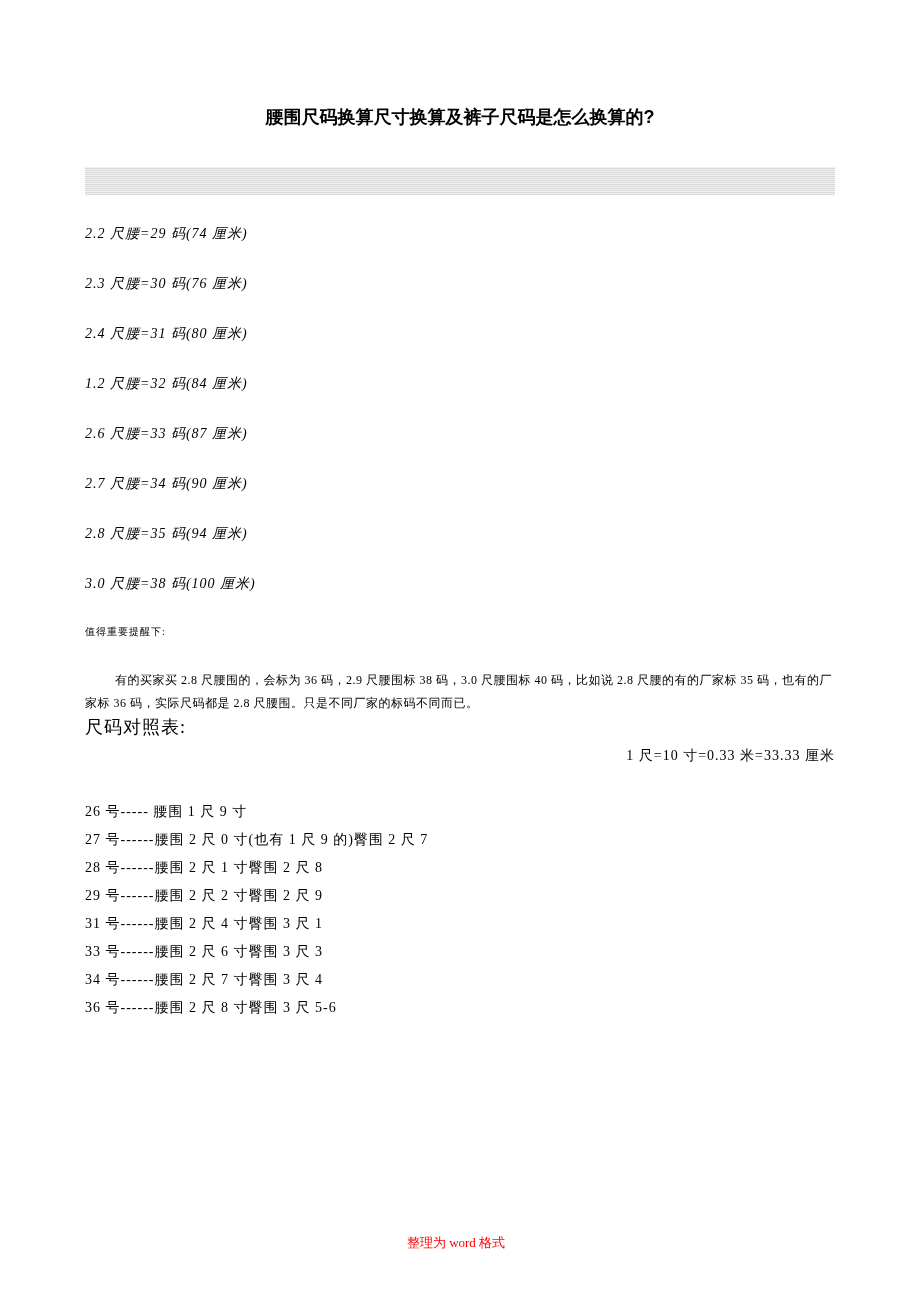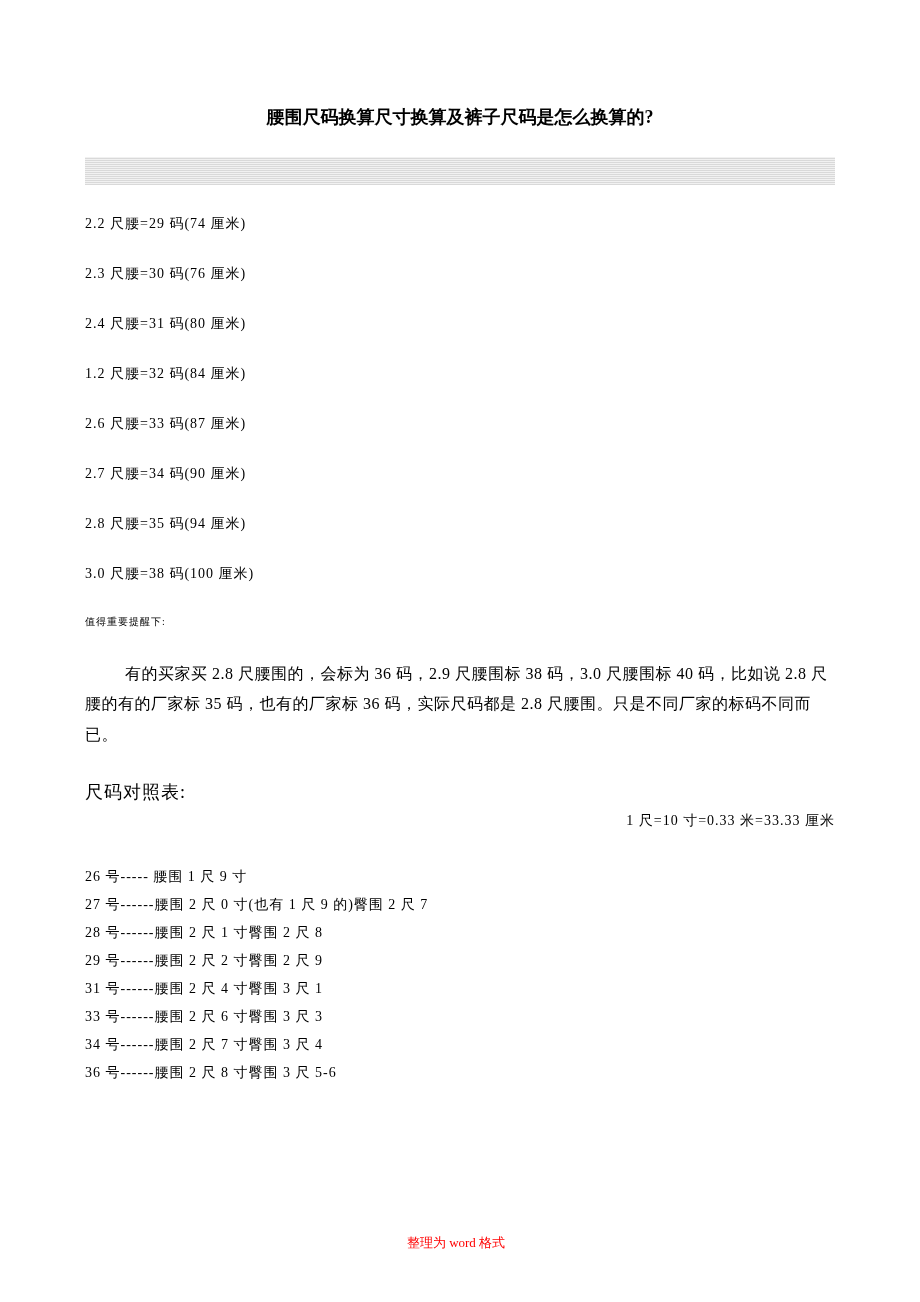--- a/index.html
+++ b/index.html
@@ -17,53 +17,53 @@
       padding: 0;
       position: relative;
     }
     .page-content {
       padding: 105px 85px 0 85px;
     }
     .title {
       text-align: center;
       font-size: 18px;
       font-weight: bold;
-      font-family: Liberation Serif, serif;
-      margin-bottom: 28px;
+      font-family: Liberation Sans, sans-serif;
+      margin-bottom: 38px;
     }
     .divider-band {
       width: 100%;
       height: 28px;
       background: repeating-linear-gradient(
         0deg,
         #d9d9d9,
         #d9d9d9 1px,
         #f1f1f1 1px,
         #f1f1f1 2px
       );
       margin-bottom: 30px;
     }
     .conversion-list {
       margin-bottom: 30px;
+      font-style: italic;
     }
     .conversion-item {
       margin-bottom: 32px;
       font-size: 14px;
       letter-spacing: 1px;
     }
     .note-heading {
       margin-bottom: 30px;
       font-size: 10px;
       letter-spacing: 1px;
     }
     .note-paragraph {
-      font-size: 16px;
+      font-size: 12px;
       line-height: 1.9;
       text-indent: 2.5em;
-      margin-bottom: 30px;
       letter-spacing: 0.5px;
     }
     .reference-heading {
       font-size: 18px;
       margin-bottom: 8px;
       letter-spacing: 1px;
     }
     .reference-line {
       font-size: 14px;
       margin-bottom: 8px;

